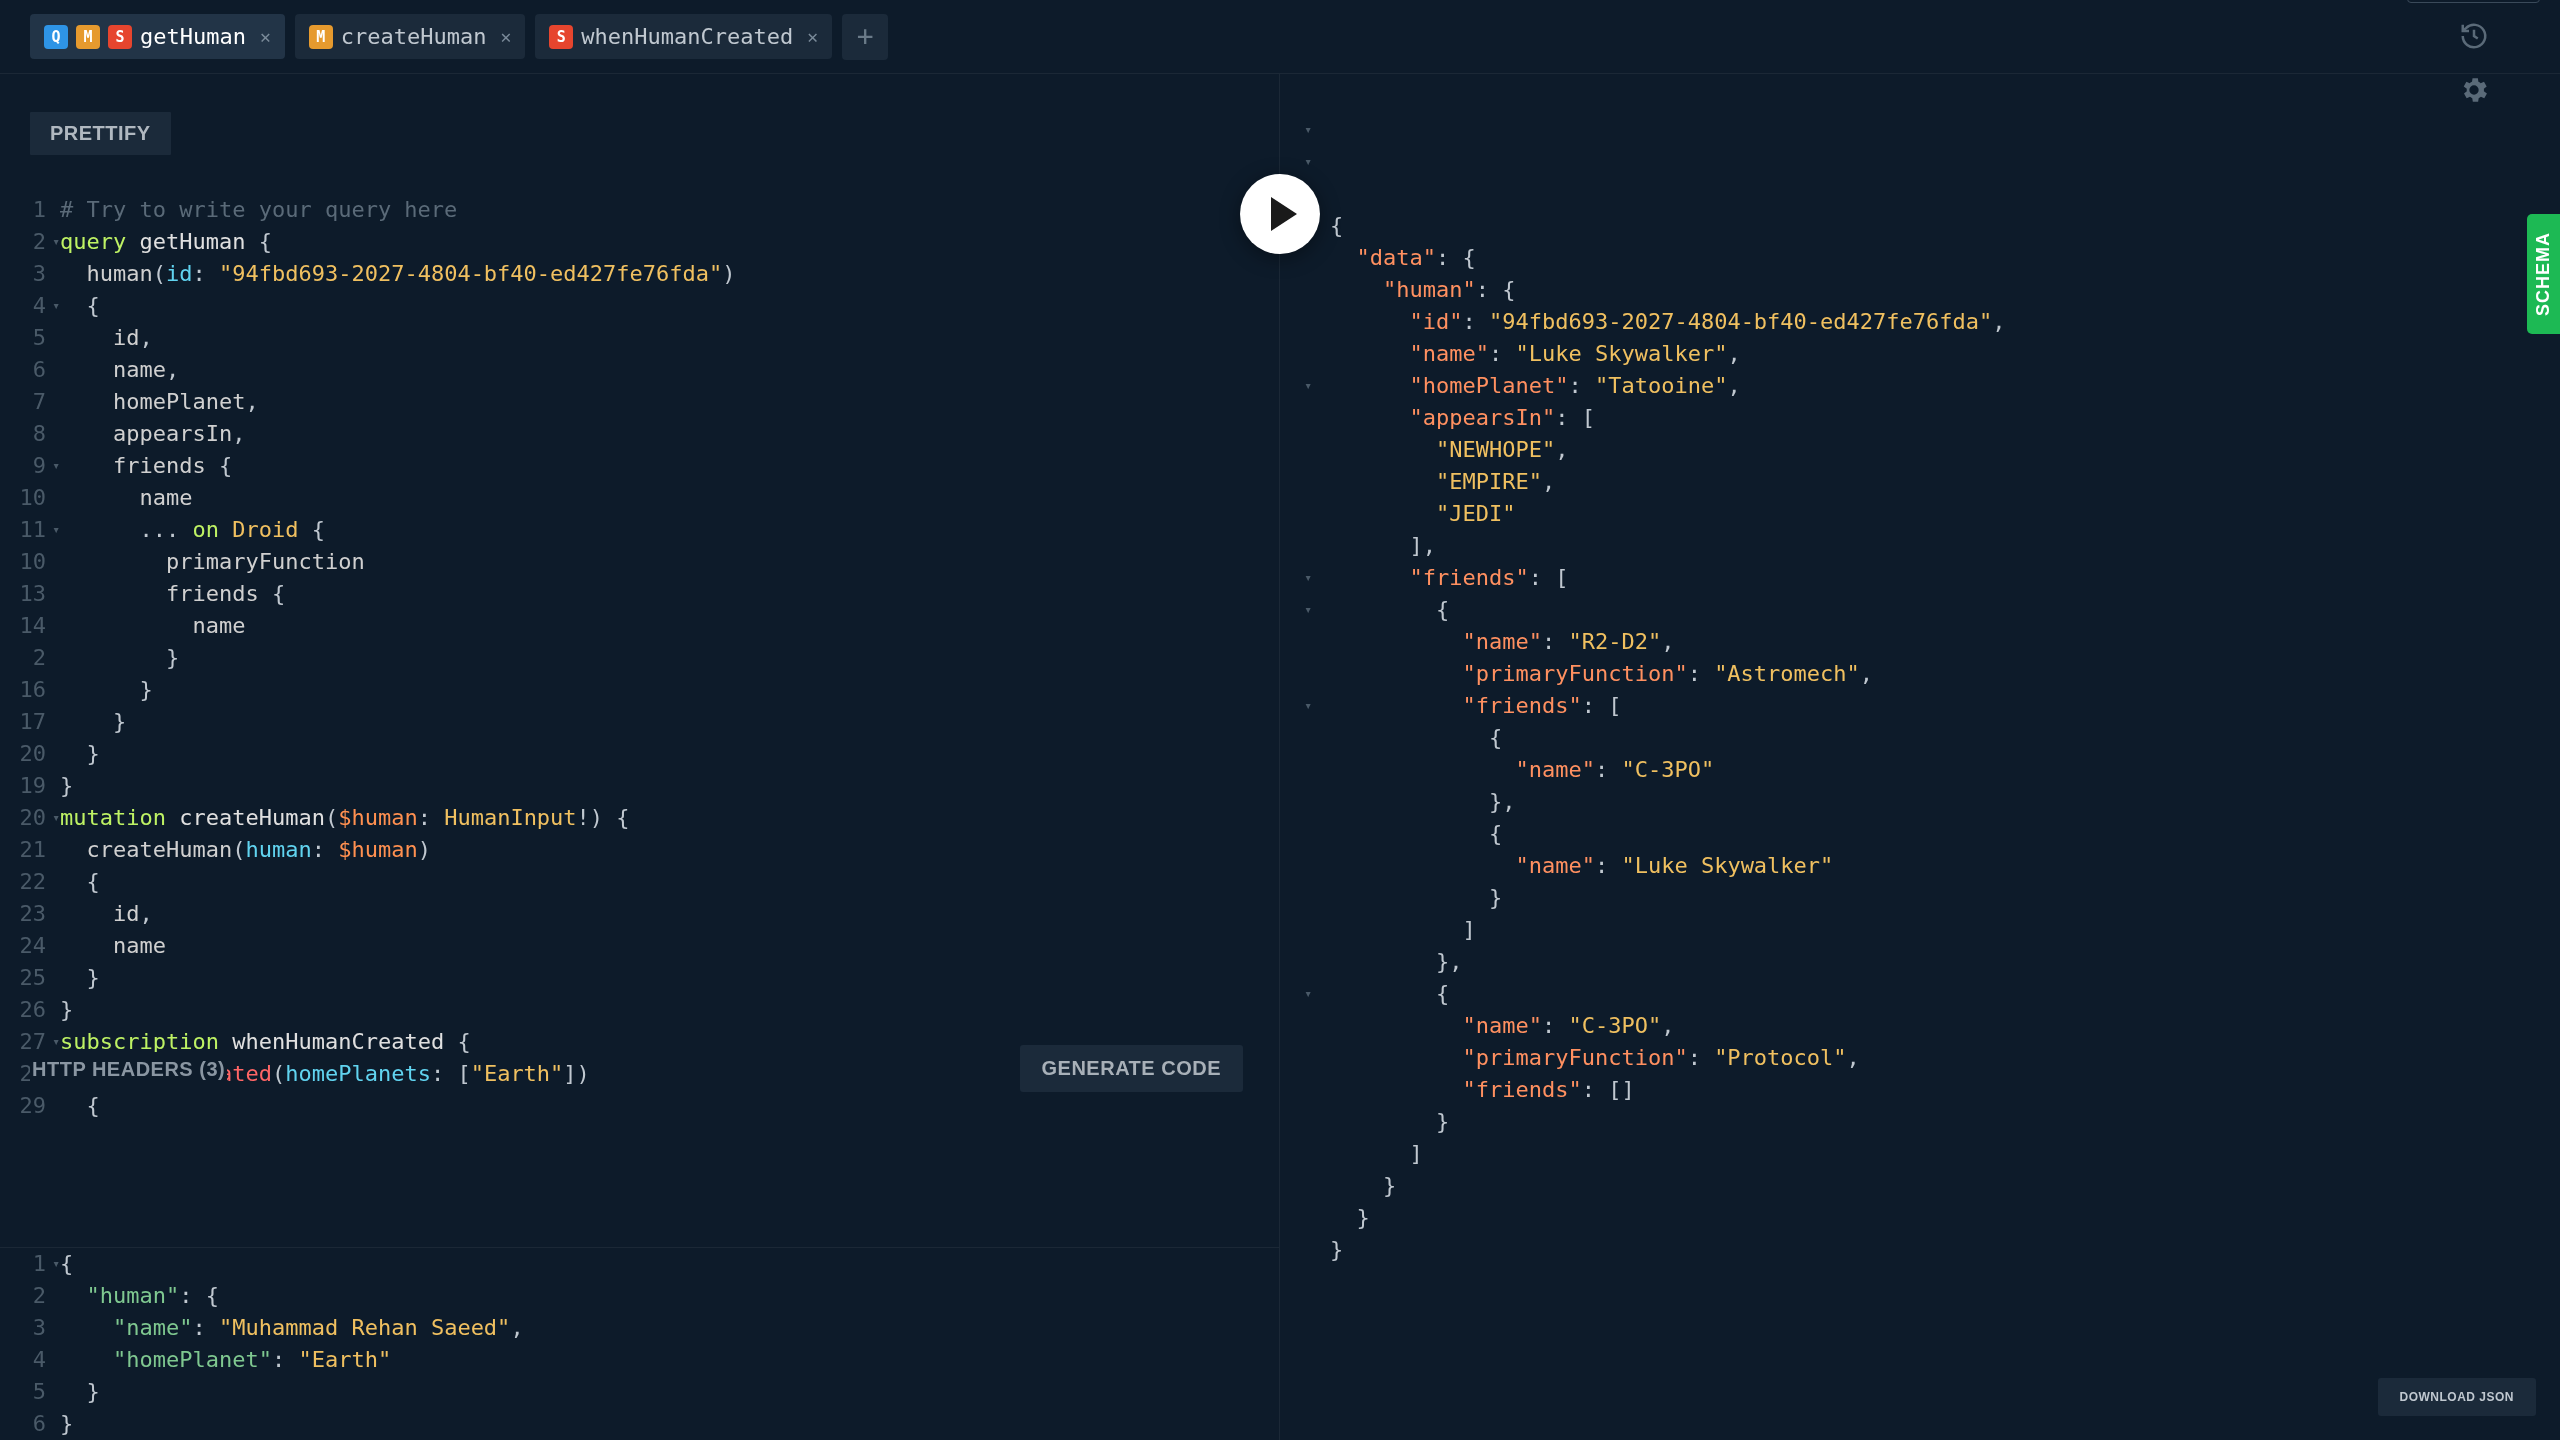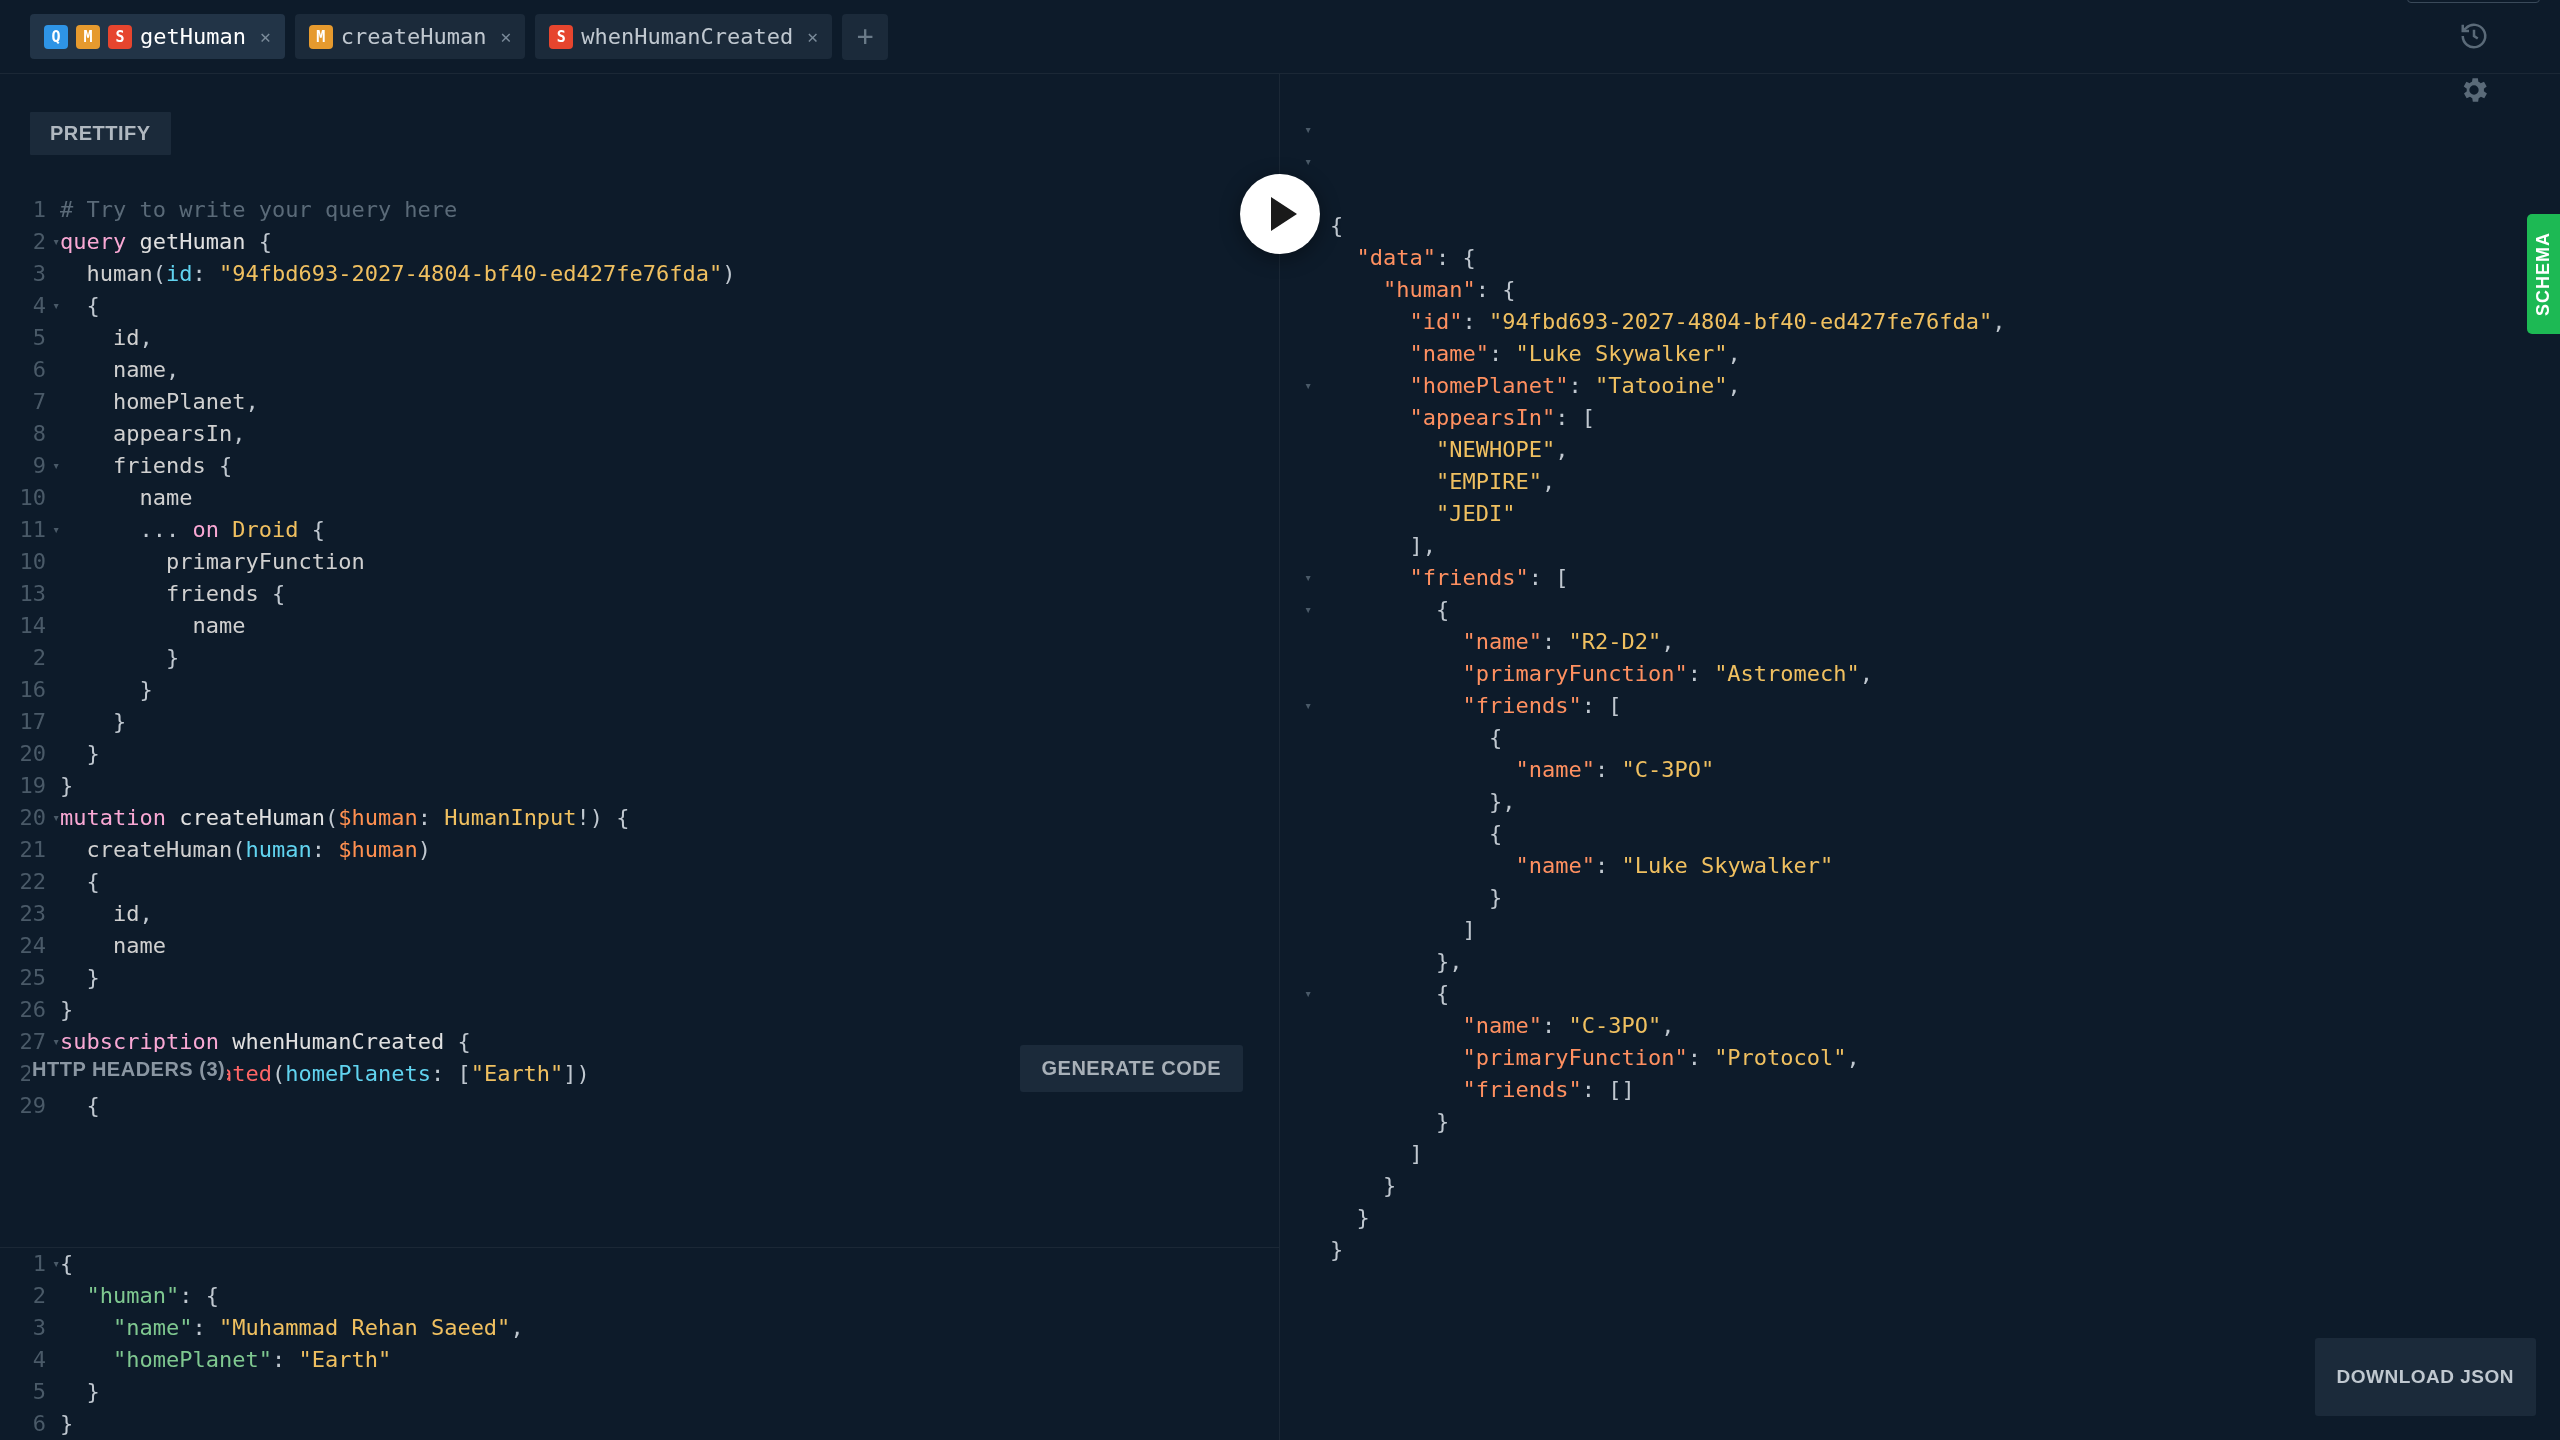--- a/index.html
+++ b/index.html
@@ -82,21 +82,21 @@
   }
   .gutter .ln { position: relative; }
   .gutter .fold::after {
     content: "▾"; position: absolute; right: -14px; top: 0;
     font-size: 13px; color: #4a5a68;
   }
   .code { flex: 1; white-space: pre; }
   
   
   .c-comment { color: #5a6a78; }
-  .c-keyword { color: #f9a8d4; }
+  .c-keyword { color: #bef264; }
   .c-def { color: #e0e0e0; }
   .c-attr { color: #61d4f0; }
   .c-string { color: #f0c060; }
   .c-type { color: #f0c060; }
   .c-var { color: #ff9050; }
   .c-punc { color: #c0c8d0; }
   .c-key { color: #7fc890; }
   .c-res-key { color: #ff9060; }
   .c-red { color: #ff6666; }
   
@@ -132,21 +132,21 @@
     white-space: pre; overflow: auto; position:relative;
   }
   .resp-gutter {
     position:absolute; left:20px; top:40px; color:#4a5a68; font-size:13px;
     line-height:32px; text-align:right; width:20px;
   }
   .resp-gutter div::before { content:"▾"; }
   .btn-download {
     position: absolute; right: 24px; bottom: 24px;
     background: #1b2a3a; color: #c0c8d0; font-weight: 700;
-    padding: 28px 22px; border-radius: 3px; font-size: 19px;
+    padding: 12px 22px; border-radius: 3px; font-size: 12px;
     font-family: sans-serif; letter-spacing: 0.5px; cursor:pointer;
   }
   
   
   .play-btn {
     position: absolute; left: 1240px; top: 100px;
     width: 80px; height: 80px; border-radius: 50%;
     background: #fff; display:flex; align-items:center; justify-content:center;
     box-shadow: 0 4px 20px rgba(0,0,0,0.4); cursor:pointer; z-index: 10;
   }

